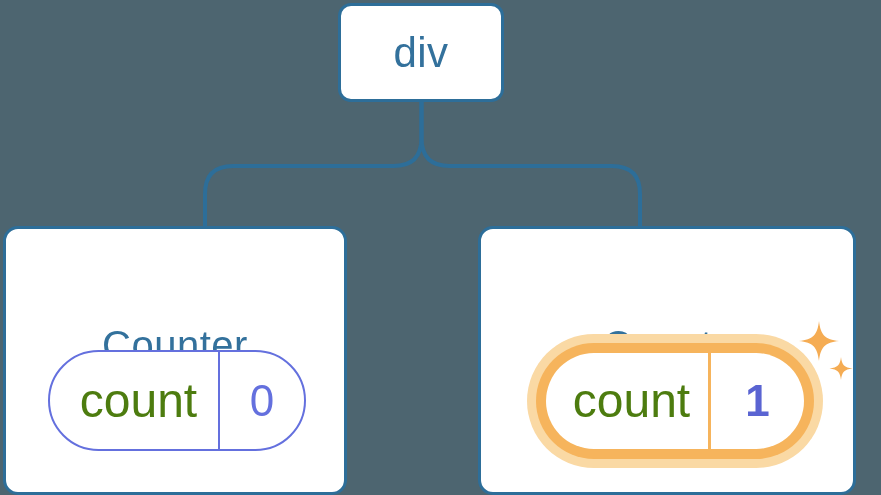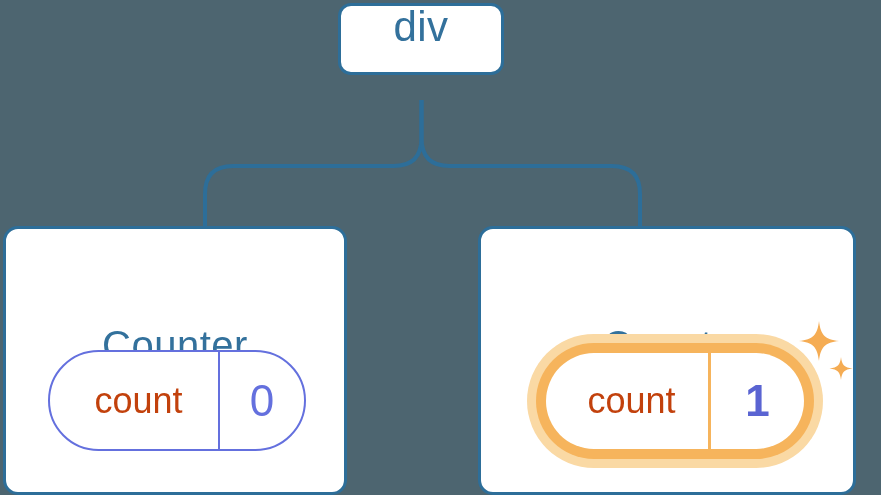--- a/index.html
+++ b/index.html
@@ -27,22 +27,23 @@
   }
   .node {
     position: absolute;
     background: #FFFFFF;
     border: 3px solid #2D6E99;
     border-radius: 13px;
     box-sizing: border-box;
   }
   .node-root {
     left: 338px; top: 3px;
-    width: 166px; height: 72px;
+    width: 166px; height: 99px;
     display: flex;
+    align-items: center;
     justify-content: center;
   }
   .root-label {
     color: #33719C;
     font-size: 42px;
     line-height: 1;
     letter-spacing: 0.5px;
   }
   .node-counter-left {
     left: 3px; top: 226px;
@@ -86,22 +87,22 @@
     width: 258px; height: 96px;
     box-shadow: 0 0 0 10px #F6B45C, 0 0 0 19px #FAD9A4;
   }
   .pill-cell {
     display: flex;
     align-items: center;
     justify-content: center;
     box-sizing: border-box;
   }
   .pill-name {
-    color: #c2410c;
-    font-size: 36px;
+    color: #4d7c0f;
+    font-size: 48px;
     line-height: 1;
     margin-left: 9px;
   }
   .pill-plain .pill-name-cell {
     width: 170px;
     border-right: 2px solid #6470DE;
   }
   .pill-highlight .pill-name-cell {
     width: 165px;
     border-right: 3px solid #F6B45C;

